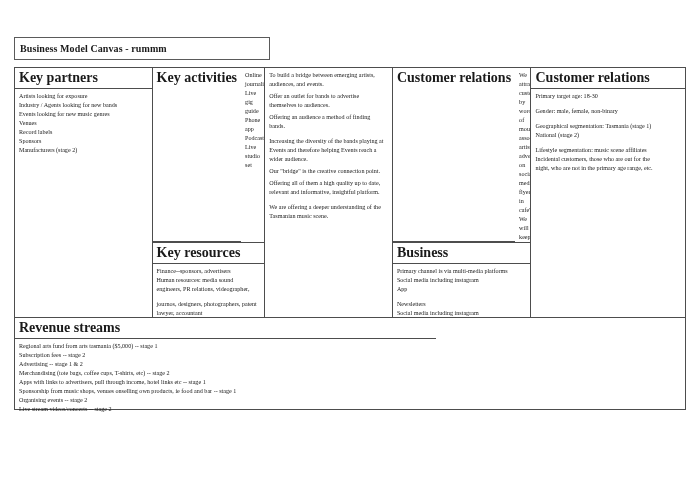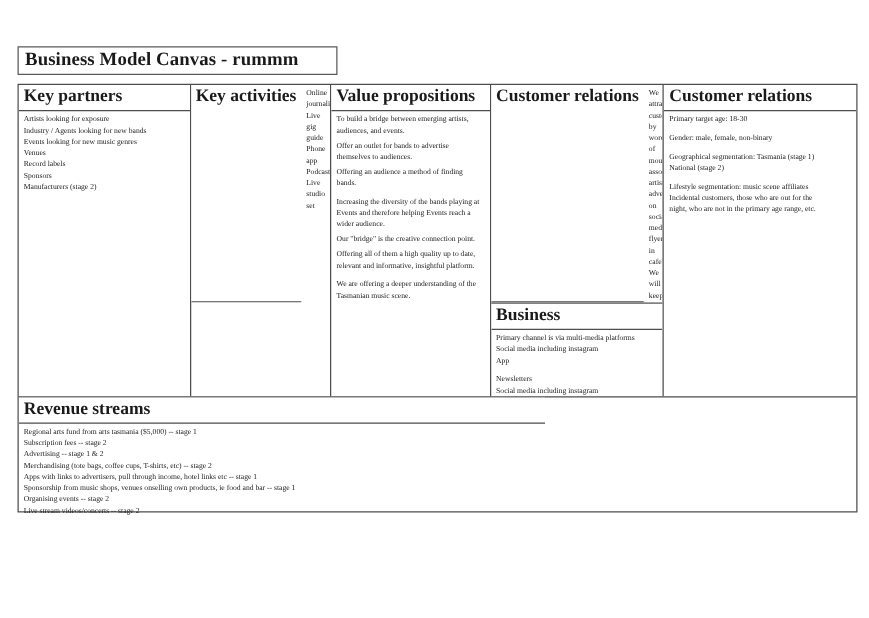--- a/index.html
+++ b/index.html
@@ -31,21 +31,21 @@
     width: 256px;
     height: 23px;
     box-sizing: border-box;
     border: 1px solid #5a5a5a;
     display: flex;
     align-items: center;
     padding-left: 5px;
     background: #ffffff;
   }
   .title-text {
-    font-size: 15px;
+    font-size: 10px;
     font-weight: bold;
     letter-spacing: 0.1px;
     white-space: nowrap;
   }
 
   
   .canvas {
     position: absolute;
     left: 14px;
     top: 67px;
@@ -168,24 +168,33 @@
         <div class="split-top">
           <div class="cell-head">Key activities</div>
           <div class="cell-body">
             <p>Online journalism</p>
             <p>Live gig guide</p>
             <p>Phone app</p>
             <p>Podcast</p>
             <p>Live studio set</p>
           </div>
         </div>
+        <div class="split-bottom">
+          <div class="cell-head">Key resources</div>
+          <div class="cell-body">
+            <p>Finance--sponsors, advertisers</p>
+            <p>Human resources: media sound</p>
+            <p>engineers, PR relations, videographer,</p>
+            <p class="gap">journos, designers, photographers, patent</p>
+            <p>lawyer, accountant</p>
+          </div>
+        </div>
       </div>
 
       <div class="col col-vp">
-        <div class="cell-head">Value propositions</div>
         <div class="cell-body">
           <p>To build a bridge between emerging artists,</p>
           <p>audiences, and events.</p>
           <p class="gap-sm">Offer an outlet for bands to advertise</p>
           <p>themselves to audiences.</p>
           <p class="gap-sm">Offering an audience a method of finding</p>
           <p>bands.</p>
 
           <p class="gap">Increasing the diversity of the bands playing at</p>
           <p>Events and therefore helping Events reach a</p>

